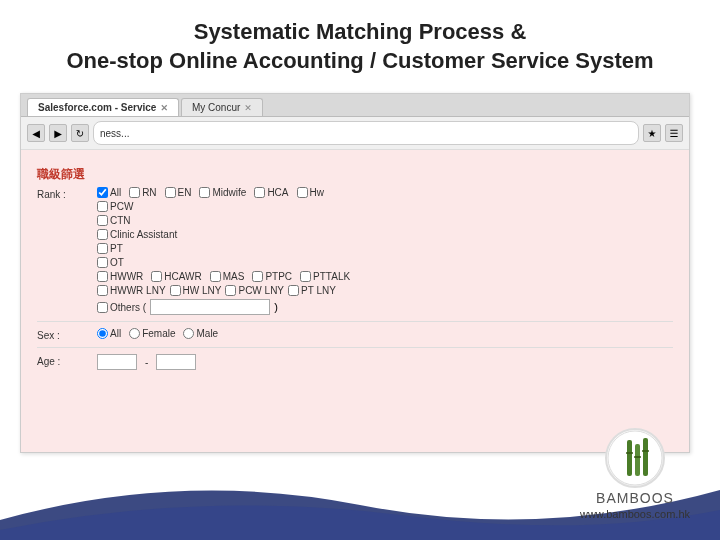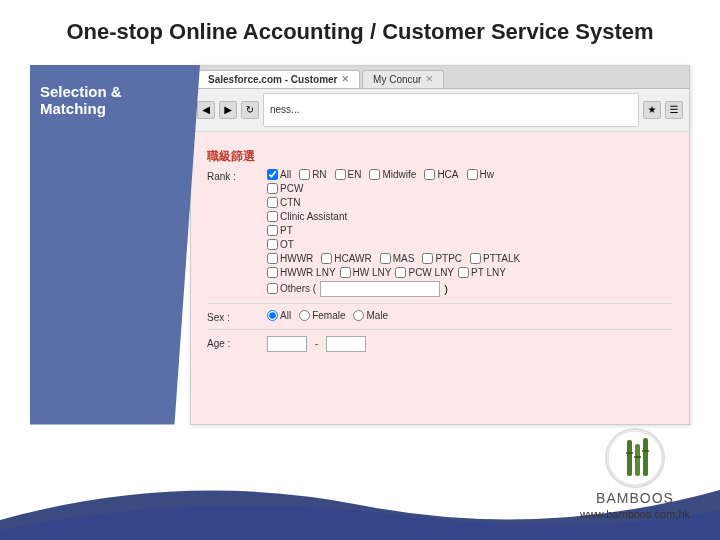--- a/index.html
+++ b/index.html
@@ -98,25 +98,25 @@
       background: #f0f0f0;
       padding: 4px 6px;
       border-bottom: 1px solid #ddd;
       gap: 4px;
     }
 
     .browser-address {
       flex: 1;
       background: white;
       border: 1px solid #ccc;
-      border-radius: 2px;
+      border-radius: 8px;
       padding: 2px 6px;
       font-size: 10px;
       color: #333;
-      height: 34px;
+      height: 24px;
     }
 
     .browser-btn {
       width: 18px;
       height: 18px;
       background: #ddd;
       border: 1px solid #bbb;
       border-radius: 2px;
       display: flex;
       align-items: center;
@@ -264,34 +264,32 @@
     .website-text {
       font-size: 11px;
       color: #333;
       margin-top: 2px;
     }
   </style>
 </head>
 <body>
 
 <div class="header">
+  <div>Systematic Matching Process &amp;</div>
   <div>One-stop Online Accounting / Customer Service System</div>
 </div>
 
 <div class="main-content">
 
-  <div class="sidebar-label">
-    <span>Selection &amp; Matching</span>
-  </div>
 
   <div class="browser-mockup">
 
     <div class="browser-tabs">
       <div class="browser-tab active">
-        <span>Salesforce.com - Customer</span>
+        <span>Salesforce.com - Service</span>
         <span class="tab-close">✕</span>
       </div>
       <div class="browser-tab">
         <span>My Concur</span>
         <span class="tab-close">✕</span>
       </div>
     </div>
 
     <div class="browser-toolbar">
       <div class="browser-btn">◀</div>

